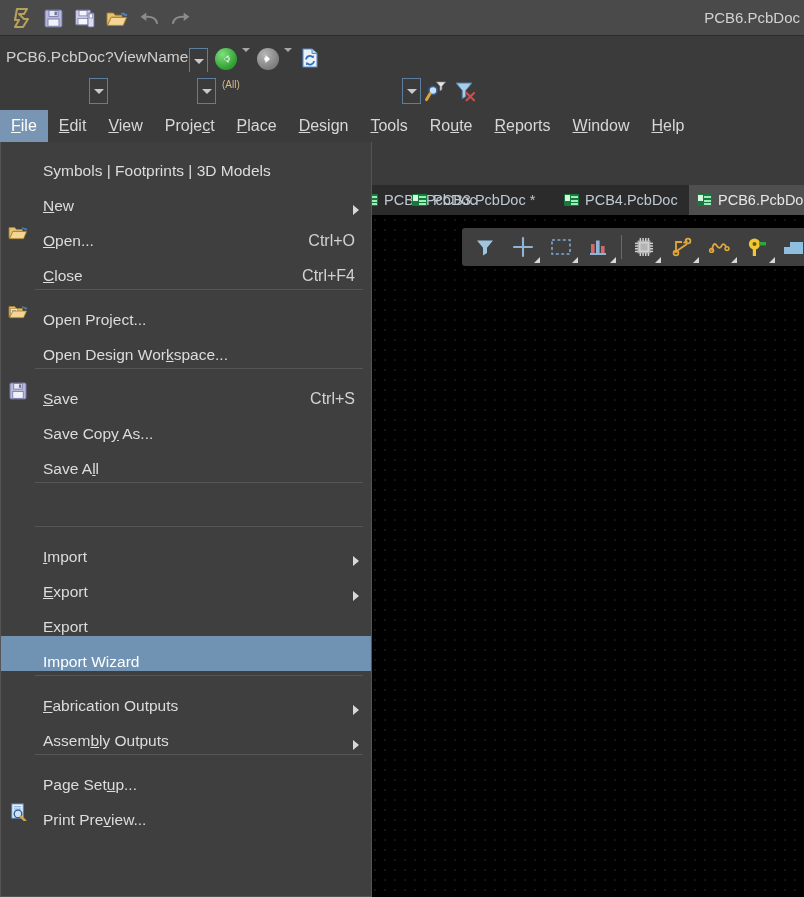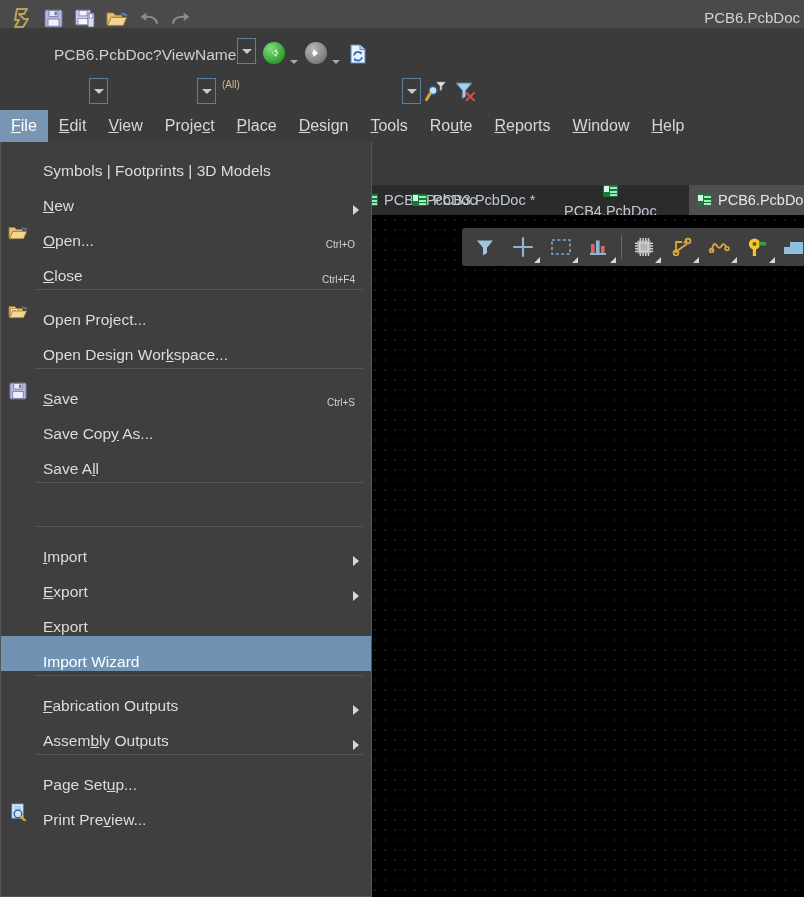--- a/index.html
+++ b/index.html
@@ -34,24 +34,24 @@
   #window-title {
     position: absolute; right: 0px; top: 0;
     height: 36px; line-height: 36px;
     padding-right: 4px;
     color: #d2d2d2; font-size: 15px;
     white-space: nowrap; overflow: hidden;
   }
 
   
   #navrow {
-    position: absolute; left: 0; top: 28px;
+    position: absolute; left: 0; top: 48px;
     width: 804px; height: 36px;
     background: #3b3b3b;
-    display: flex; align-items: flex-end; padding-left: 48px;
+    display: flex; align-items: flex-start;
   }
   #address-text {
     margin-left: 6px;
     color: #cfcfcf; font-size: 15.5px;
     white-space: nowrap; overflow: hidden;
     max-width: 218px;
   }
   .combo-arrow {
     width: 19px; height: 26px;
     border: 1px solid #5d7f9e;
@@ -187,21 +187,21 @@
     height: 35px;
     display: flex; align-items: flex-end;
     color: #dcdcdc; font-size: 15.5px;
     padding-left: 42px; padding-right: 12px;
     cursor: default;
     white-space: nowrap;
   }
   .mi.sel { background: #7093b3; color: #ffffff; }
   .mi.disabled { color: #8c8c8c; }
   .mi .label { flex: 1; }
-  .mi .accel { color: #d2d2d2; font-size: 10px; padding-right: 4px; }
+  .mi .accel { color: #d2d2d2; font-size: 16px; padding-right: 4px; }
   .mi .sub {
     width: 0; height: 0;
     border-top: 5px solid transparent;
     border-bottom: 5px solid transparent;
     border-left: 6px solid #d8d8d8;
     margin-left: 6px;
   }
   .mi .mi-icon {
     position: absolute; left: 6px; top: 50%;
     transform: translateY(-50%);
@@ -357,21 +357,21 @@
 
   <div id="tabstrip">
     <div class="doctab" style="left:355px;">
       <span class="pcb-icon"></span>
       <span>PCB2.PcbDoc</span>
     </div>
     <div class="doctab" style="left:404px;">
       <span class="pcb-icon"></span>
       <span>PCB3.PcbDoc *</span>
     </div>
-    <div class="doctab" style="left:556px;flex-direction:column;">
+    <div class="doctab" style="left:556px;">
       <span class="pcb-icon"></span>
       <span>PCB4.PcbDoc</span>
     </div>
     <div class="doctab active" style="left:689px; width:115px;">
       <span class="pcb-icon"></span>
       <span>PCB6.PcbDoc</span>
     </div>
   </div>
 
   <div id="canvas">

